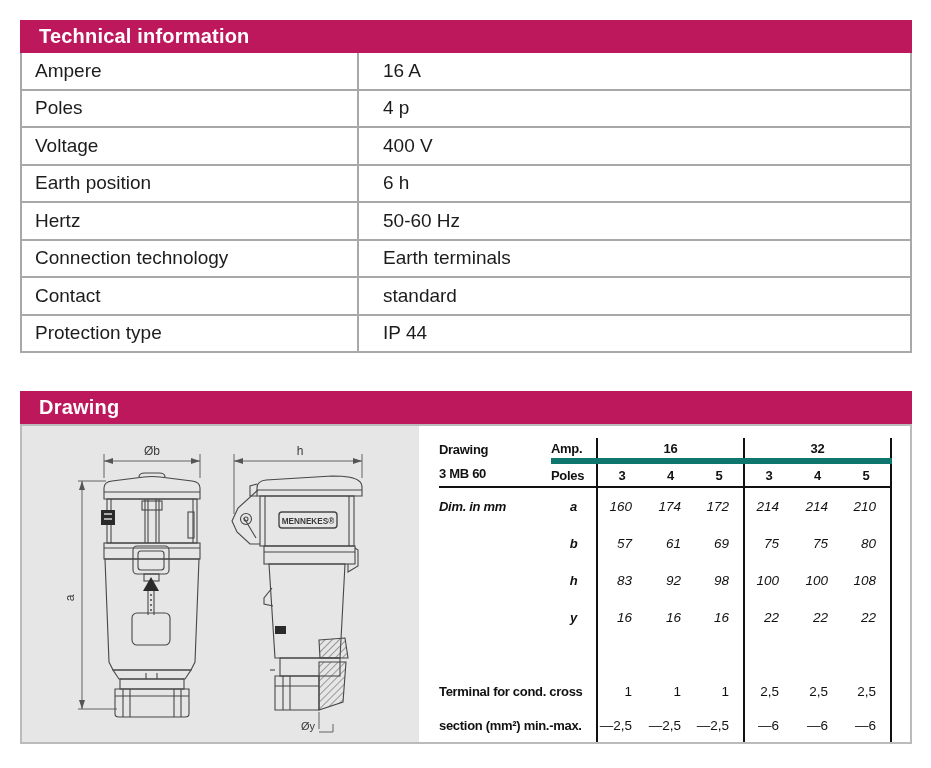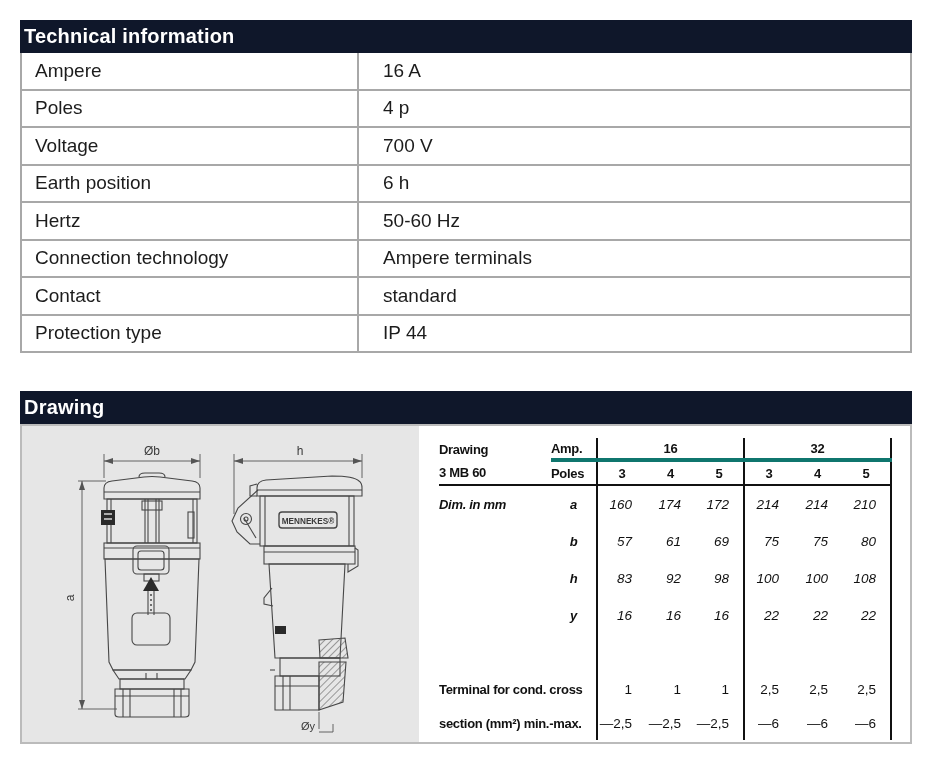--- a/index.html
+++ b/index.html
@@ -1,21 +1,21 @@
 <!DOCTYPE html>
 <html><head>
 <meta charset="utf-8">
 <style>
   html,body{margin:0;padding:0;background:#ffffff;}
   body{width:931px;height:768px;font-family:"Liberation Sans",sans-serif;color:#1c1c1c;overflow:hidden;}
   .page{padding:20px 19px 0 20px;width:892px;}
 
   
-  .sec-header{background:#0f172a;color:#ffffff;font-weight:bold;font-size:20px;
-              height:33px;line-height:33px;padding-left:4px;letter-spacing:.2px;}
+  .sec-header{background:#be185d;color:#ffffff;font-weight:bold;font-size:20px;
+              height:33px;line-height:33px;padding-left:19px;letter-spacing:.2px;}
 
   
   .tech-table{border:2px solid #a8a8a8;border-top:none;}
   .trow{display:flex;height:35.5px;background:#fff;}
   .trow + .trow{border-top:2px solid #a8a8a8;}
   .tlabel{width:322px;padding-left:13px;border-right:2px solid #a8a8a8;
           font-size:19px;height:100%;display:flex;align-items:center;}
   .tvalue{flex:1;padding-left:24px;font-size:19px;height:100%;display:flex;align-items:center;}
 
   
@@ -25,21 +25,21 @@
   .panel-right{flex:1;background:#ffffff;padding:12px 0 0 20px;}
 
   
   .dimtable{border-collapse:collapse;color:#111;table-layout:fixed;}
   .dimtable td{padding:0;font-size:13.5px;vertical-align:middle;white-space:nowrap;}
   .dimtable .lbl{font-weight:bold;font-size:13px;letter-spacing:-0.3px;}
   .dimtable .ctr{text-align:center;}
   .dimtable .num{text-align:right;padding-right:14px;}
   .dimtable .vl{border-left:2px solid #111;}
   .dimtable .vr{border-right:2px solid #111;}
-  .dimtable .hb1{border-bottom:4px solid #0f766e;}
+  .dimtable .hb1{border-bottom:6px solid #0f766e;}
   .dimtable .hb2{border-bottom:2px solid #111;}
   .r-head1 td{height:20px;}
   .r-head2 td{height:22px;}
   .r-dim td{height:37px;font-style:italic;}
   .r-space td{height:38px;}
   .r-term td{height:34px;}
 
   svg text{font-family:"Liberation Sans",sans-serif;fill:#3a3a3a;}
 </style>
 </head>
@@ -52,33 +52,33 @@
     <div class="trow">
       <div class="tlabel">Ampere</div>
       <div class="tvalue">16 A</div>
     </div>
     <div class="trow">
       <div class="tlabel">Poles</div>
       <div class="tvalue">4 p</div>
     </div>
     <div class="trow">
       <div class="tlabel">Voltage</div>
-      <div class="tvalue">700 V</div>
+      <div class="tvalue">400 V</div>
     </div>
     <div class="trow">
       <div class="tlabel">Earth position</div>
       <div class="tvalue">6 h</div>
     </div>
     <div class="trow">
       <div class="tlabel">Hertz</div>
       <div class="tvalue">50-60 Hz</div>
     </div>
     <div class="trow">
       <div class="tlabel">Connection technology</div>
-      <div class="tvalue">Ampere terminals</div>
+      <div class="tvalue">Earth terminals</div>
     </div>
     <div class="trow">
       <div class="tlabel">Contact</div>
       <div class="tvalue">standard</div>
     </div>
     <div class="trow">
       <div class="tlabel">Protection type</div>
       <div class="tvalue">IP 44</div>
     </div>
   </div>

